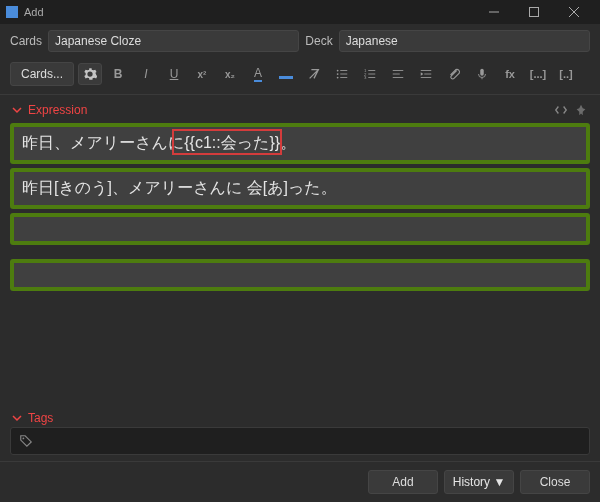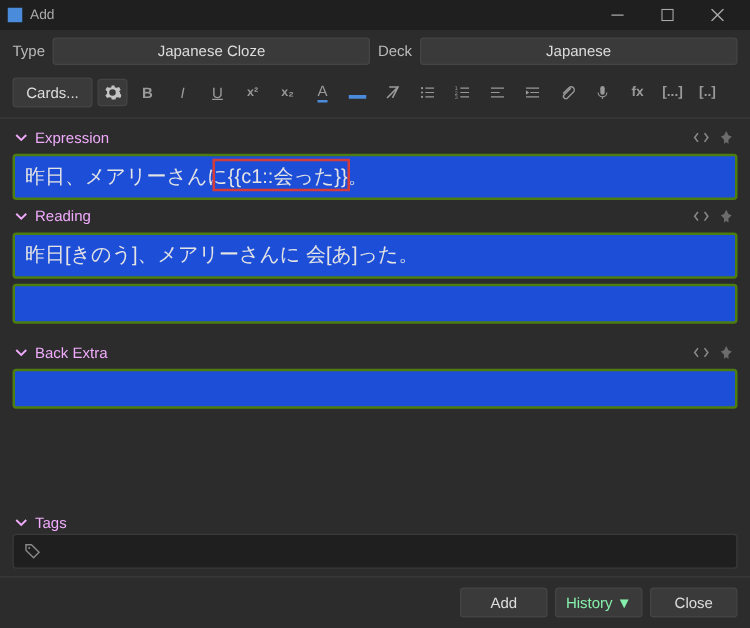--- a/index.html
+++ b/index.html
@@ -4,44 +4,44 @@
 <style>
   * { box-sizing: border-box; margin: 0; padding: 0; font-family: "Segoe UI", sans-serif; }
   html, body { width: 600px; height: 502px; background: #2c2c2c; color: #d4d4d4; overflow: hidden; }
   .titlebar { height: 24px; background: #1f1f1f; display: flex; align-items: center; padding: 0 6px; font-size: 11px; color: #aaa; }
   .titlebar .spacer { flex: 1; }
   .tb-icon { width: 12px; height: 12px; margin-right: 6px; }
   .win-btn { width: 40px; height: 24px; display: flex; align-items: center; justify-content: center; color: #aaa; }
   .win-btn svg { width: 10px; height: 10px; }
   .typebar { display: flex; align-items: center; gap: 6px; padding: 6px 10px; font-size: 12px; }
   .typebar .lbl { color: #bbb; }
-  .typebar .select { flex: 1; background: #3a3a3a; border: 1px solid #454545; border-radius: 3px; padding: 3px 18px; font-size: 12px; color: #ddd; text-align: center; }
+  .typebar .select { flex: 1; background: #3a3a3a; border: 1px solid #454545; border-radius: 3px; padding: 3px 6px; font-size: 12px; color: #ddd; text-align: left; }
   .toolbar { display: flex; align-items: center; gap: 4px; padding: 4px 10px 8px; border-bottom: 1px solid #3a3a3a; }
   .tbtn { background: #3a3a3a; border: 1px solid #454545; border-radius: 3px; padding: 4px 10px; font-size: 12px; color: #ddd; }
   .ibtn { width: 24px; height: 22px; border-radius: 3px; display: flex; align-items: center; justify-content: center; color: #999; }
   .ibtn.gear { background: #3a3a3a; border: 1px solid #454545; color: #ddd; }
   .ibtn svg { width: 14px; height: 14px; }
   .ibtn .glyph { font-size: 12px; font-weight: bold; }
   .ibtn .glyph.i { font-style: italic; font-weight: normal; }
   .ibtn .glyph.u { text-decoration: underline; font-weight: normal; }
   .ibtn .colorA { border-bottom: 2px solid #4a8cdb; font-weight: normal; }
   .ibtn .colorB { width: 14px; border-bottom: 3px solid #4a8cdb; display: block; height: 10px; }
   .fields { padding: 6px 10px; display: flex; flex-direction: column; gap: 4px; height: 366px; position: relative; }
-  .field-header { display: flex; align-items: center; gap: 6px; font-size: 12px; color: #f0abfc; padding: 2px 2px; }
+  .field-header { display: flex; align-items: center; gap: 6px; font-size: 12px; color: #ef4444; padding: 2px 2px; }
   .field-header .chev { width: 10px; height: 10px; }
   .field-header .fh-spacer { flex: 1; }
   .field-header .fh-icon { width: 14px; height: 14px; color: #888; }
-  .field-input { background: #1d4ed8; border: 2px solid #4d7c0f; border-radius: 3px; padding: 6px 8px; font-size: 16px; color: #e4e4e4; min-height: 32px; position: relative; }
+  .field-input { background: #404040; border: 4px solid #4d7c0f; border-radius: 3px; padding: 6px 8px; font-size: 16px; color: #e4e4e4; min-height: 32px; position: relative; }
   .highlight-box { position: absolute; border: 2px solid #d43c3c; pointer-events: none; }
   .tags-section { position: absolute; bottom: 6px; left: 10px; right: 10px; text-align: right; }
   .tags-input { background: #1f1f1f; border: 1px solid #3a3a3a; border-radius: 3px; padding: 6px 8px; min-height: 28px; display: flex; align-items: center; }
   .tags-input svg { width: 14px; height: 14px; color: #888; }
   .bottombar { display: flex; align-items: center; justify-content: flex-end; gap: 6px; padding: 8px 10px; border-top: 1px solid #3a3a3a; background: #2c2c2c; }
   .bbtn { background: #3a3a3a; border: 1px solid #454545; border-radius: 3px; padding: 4px 0; font-size: 12px; color: #ddd; min-width: 70px; text-align: center; }
-  .bbtn.disabled { color: #86efac; }
+  .bbtn.disabled { color: #e5e5e5; }
 </style>
 </head>
 <body>
 
 <div class="titlebar">
   <svg class="tb-icon" viewBox="0 0 16 16">
       <rect width="16" height="16" fill="#4a8cdb"></rect>
     </svg>
   <span>Add</span>
   <div class="spacer"></div>
@@ -57,21 +57,21 @@
     </div>
   <div class="win-btn">
       <svg viewBox="0 0 10 10">
         <line x1="0" y1="0" x2="10" y2="10" stroke="currentColor" stroke-width="1"></line>
         <line x1="10" y1="0" x2="0" y2="10" stroke="currentColor" stroke-width="1"></line>
       </svg>
     </div>
 </div>
 
 <div class="typebar">
-  <span class="lbl">Type</span>
+  <span class="lbl">Cards</span>
   <div class="select">Japanese Cloze</div>
   <span class="lbl">Deck</span>
   <div class="select">Japanese</div>
 </div>
 
 <div class="toolbar">
   <button class="tbtn">Cards...</button>
   <div class="ibtn gear">
       <svg viewBox="0 0 16 16">
         <path fill="currentColor" d="M8 5a3 3 0 100 6 3 3 0 000-6zm7 3a7 7 0 01-.1 1.2l1.6 1.2-1.5 2.6-1.9-.6a6 6 0 01-2 .1l-.3 2H7.2l-.3-2a6 6 0 01-2-.1l-1.9.6-1.5-2.6 1.6-1.2A7 7 0 013 8a7 7 0 01.1-1.2L1.5 5.6 3 3l1.9.6a6 6 0 012-.1l.3-2h2.6l.3 2a6 6 0 012 .1L14 3l1.5 2.6-1.6 1.2A7 7 0 0115 8z" opacity="0.85"></path>
@@ -173,56 +173,30 @@
       </svg>
     <svg class="fh-icon" viewBox="0 0 16 16">
         <path fill="currentColor" d="M8 2l2 4 3 1-3 3v4l-2-2-2 2v-4L3 7l3-1z" opacity="0.7"></path>
       </svg>
   </div>
   <div class="field-input" style="position:relative">
     <span>昨日、メアリーさんに{{c1::会った}}。</span>
     <div class="highlight-box" style="top:2px; left:158px; width:110px; height:26px;"></div>
   </div>
 
-  <div class="field-header">
-    <svg class="chev" viewBox="0 0 10 10">
-        <path d="M1 3l4 4 4-4" fill="none" stroke="currentColor" stroke-width="1.5"></path>
-      </svg>
-    <span>Reading</span>
-    <div class="fh-spacer"></div>
-    <svg class="fh-icon" viewBox="0 0 16 16">
-        <path fill="none" stroke="currentColor" stroke-width="1.5" d="M5 4L2 8l3 4M11 4l3 4-3 4"></path>
-      </svg>
-    <svg class="fh-icon" viewBox="0 0 16 16">
-        <path fill="currentColor" d="M8 2l2 4 3 1-3 3v4l-2-2-2 2v-4L3 7l3-1z" opacity="0.7"></path>
-      </svg>
-  </div>
   <div class="field-input">
     <span>昨日[きのう]、メアリーさんに 会[あ]った。</span>
   </div>
 
   <div class="field-input">
     <span></span>
   </div>
 
   <div style="height:6px"></div>
 
-  <div class="field-header">
-    <svg class="chev" viewBox="0 0 10 10">
-        <path d="M1 3l4 4 4-4" fill="none" stroke="currentColor" stroke-width="1.5"></path>
-      </svg>
-    <span>Back Extra</span>
-    <div class="fh-spacer"></div>
-    <svg class="fh-icon" viewBox="0 0 16 16">
-        <path fill="none" stroke="currentColor" stroke-width="1.5" d="M5 4L2 8l3 4M11 4l3 4-3 4"></path>
-      </svg>
-    <svg class="fh-icon" viewBox="0 0 16 16">
-        <path fill="currentColor" d="M8 2l2 4 3 1-3 3v4l-2-2-2 2v-4L3 7l3-1z" opacity="0.7"></path>
-      </svg>
-  </div>
   <div class="field-input">
     <span></span>
   </div>
 
   <div class="tags-section">
     <div class="field-header">
       <svg class="chev" viewBox="0 0 10 10">
           <path d="M1 3l4 4 4-4" fill="none" stroke="currentColor" stroke-width="1.5"></path>
         </svg>
       <span>Tags</span>

